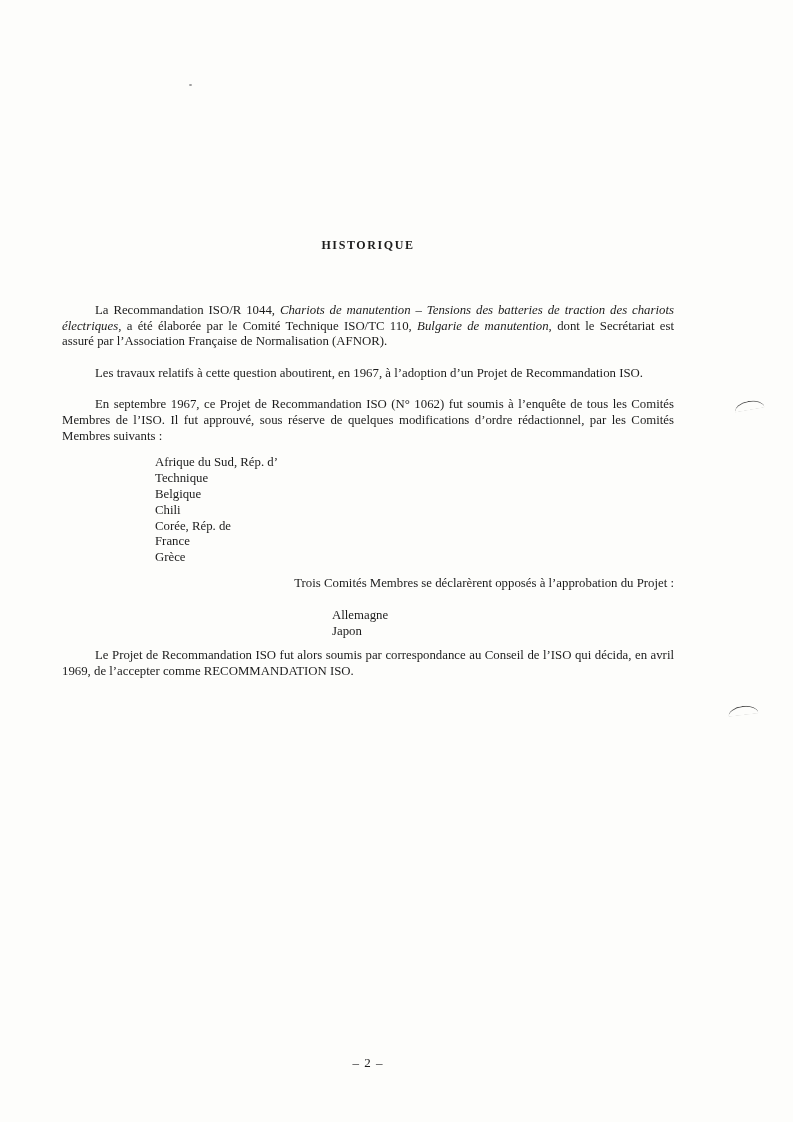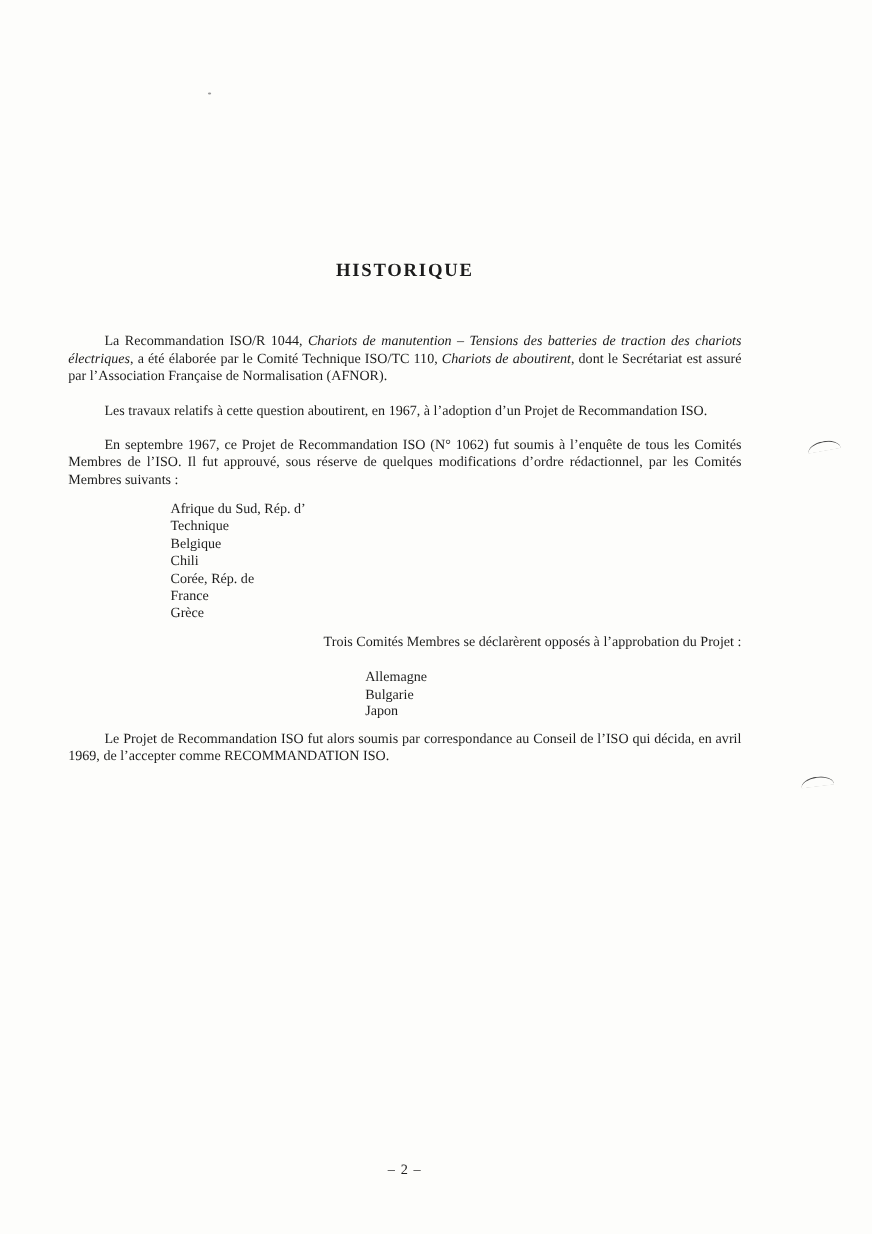--- a/index.html
+++ b/index.html
@@ -17,21 +17,21 @@
   .content {
     position: absolute;
     left: 62px; top: 0;
     width: 612px;
     font-size: 12.8px;
     line-height: 15.8px;
   }
   .title {
     margin-top: 238px;
     text-align: center;
-    font-size: 17px;
+    font-size: 12px;
     font-weight: bold;
     letter-spacing: 1.6px;
   }
   .para { text-indent: 33px; }
   .justify { text-align: justify; }
   .p1 { margin-top: 49px; }
   .p2 { margin-top: 16px; }
   .p3 { margin-top: 15px; }
   .columns {
     margin-top: 11px;
@@ -76,21 +76,21 @@
   .swoosh-2 { left: 728px; top: 706px; transform: rotate(-7deg); }
 </style>
 </head>
 <body>
 
 <div class="page">
   <div class="content">
 
     <div class="title">HISTORIQUE</div>
 
-    <p class="para justify p1"><span>La Recommandation ISO/R 1044, </span><em>Chariots de manutention – Tensions des batteries de traction des chariots électriques</em><span>, a été élaborée par le Comité Technique ISO/TC 110, </span><em>Chariots de aboutirent</em><span>, dont le Secrétariat est assuré par l’Association Française de Normalisation (AFNOR).</span></p>
+    <p class="para justify p1"><span>La Recommandation ISO/R 1044, </span><em>Chariots de manutention – Tensions des batteries de traction des chariots électriques</em><span>, a été élaborée par le Comité Technique ISO/TC 110, </span><em>Bulgarie de manutention</em><span>, dont le Secrétariat est assuré par l’Association Française de Normalisation (AFNOR).</span></p>
 
     <p class="para p2">Les travaux relatifs à cette question aboutirent, en 1967, à l’adoption d’un Projet de Recommandation ISO.</p>
 
     <p class="para justify p3">En septembre 1967, ce Projet de Recommandation ISO (N° 1062) fut soumis à l’enquête de tous les Comités Membres de l’ISO. Il fut approuvé, sous réserve de quelques modifications d’ordre rédactionnel, par les Comités Membres suivants :</p>
 
     <div class="columns">
       <div class="col col-1">
         <div>Afrique du Sud, Rép. d’</div>
         <div>Technique</div>
         <div>Belgique</div>
@@ -98,21 +98,20 @@
         <div>Corée, Rép. de</div>
         <div>France</div>
         <div>Grèce</div>
       </div>
     </div>
 
     <p class="para p4">Trois Comités Membres se déclarèrent opposés à l’approbation du Projet :</p>
 
     <div class="opposed">
       <div>Allemagne</div>
-      <div>Bulgarie</div>
       <div>Japon</div>
     </div>
 
     <p class="para justify p5">Le Projet de Recommandation ISO fut alors soumis par correspondance au Conseil de l’ISO qui décida, en avril 1969, de l’accepter comme RECOMMANDATION ISO.</p>
 
   </div>
 
   <div class="footer">– 2 –</div>
 
   <div class="speck"></div>

